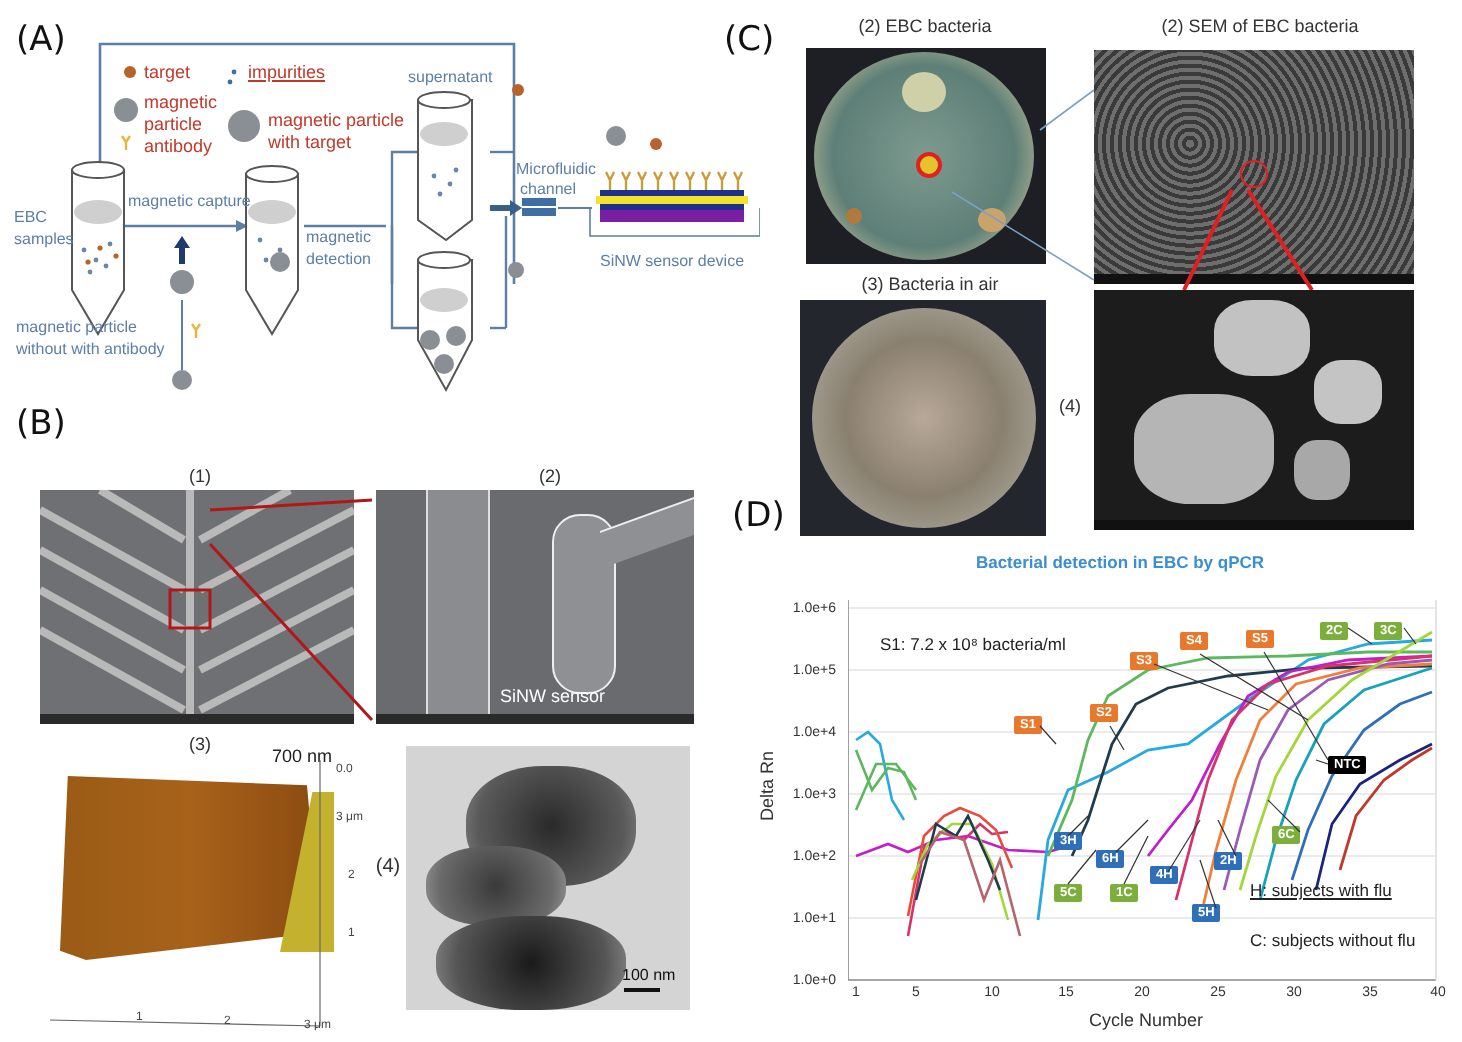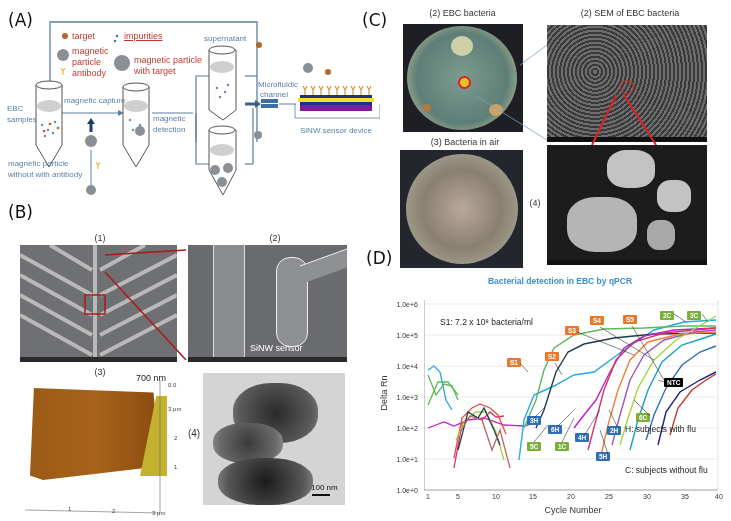--- a/index.html
+++ b/index.html
@@ -326,21 +326,21 @@
     <line x1="110" y1="118" x2="120" y2="108"></line>
     <line x1="134" y1="126" x2="150" y2="110"></line>
     <line x1="160" y1="136" x2="176" y2="110"></line>
     <line x1="194" y1="128" x2="185" y2="110"></line>
     <line x1="184" y1="154" x2="176" y2="130"></line>
     <line x1="110" y1="142" x2="124" y2="125"></line>
     <line x1="138" y1="142" x2="150" y2="118"></line>
   </g>
 </svg>
 
-<div class="abs" style="left:625px;top:424px;font-size:8.5px;color:#222;">H: subjects with flu</div>
+<div class="abs" style="left:625px;top:440px;font-size:8.5px;color:#222;text-decoration:underline;">H: subjects with flu</div>
 <div class="abs" style="left:625px;top:465px;font-size:8.5px;color:#222;">C: subjects without flu</div>
 
 <div class="xtick" style="left:418px;top:493px;">1</div>
 <div class="xtick" style="left:448px;top:493px;">5</div>
 <div class="xtick" style="left:486px;top:493px;">10</div>
 <div class="xtick" style="left:523px;top:493px;">15</div>
 <div class="xtick" style="left:561px;top:493px;">20</div>
 <div class="xtick" style="left:599px;top:493px;">25</div>
 <div class="xtick" style="left:637px;top:493px;">30</div>
 <div class="xtick" style="left:675px;top:493px;">35</div>

